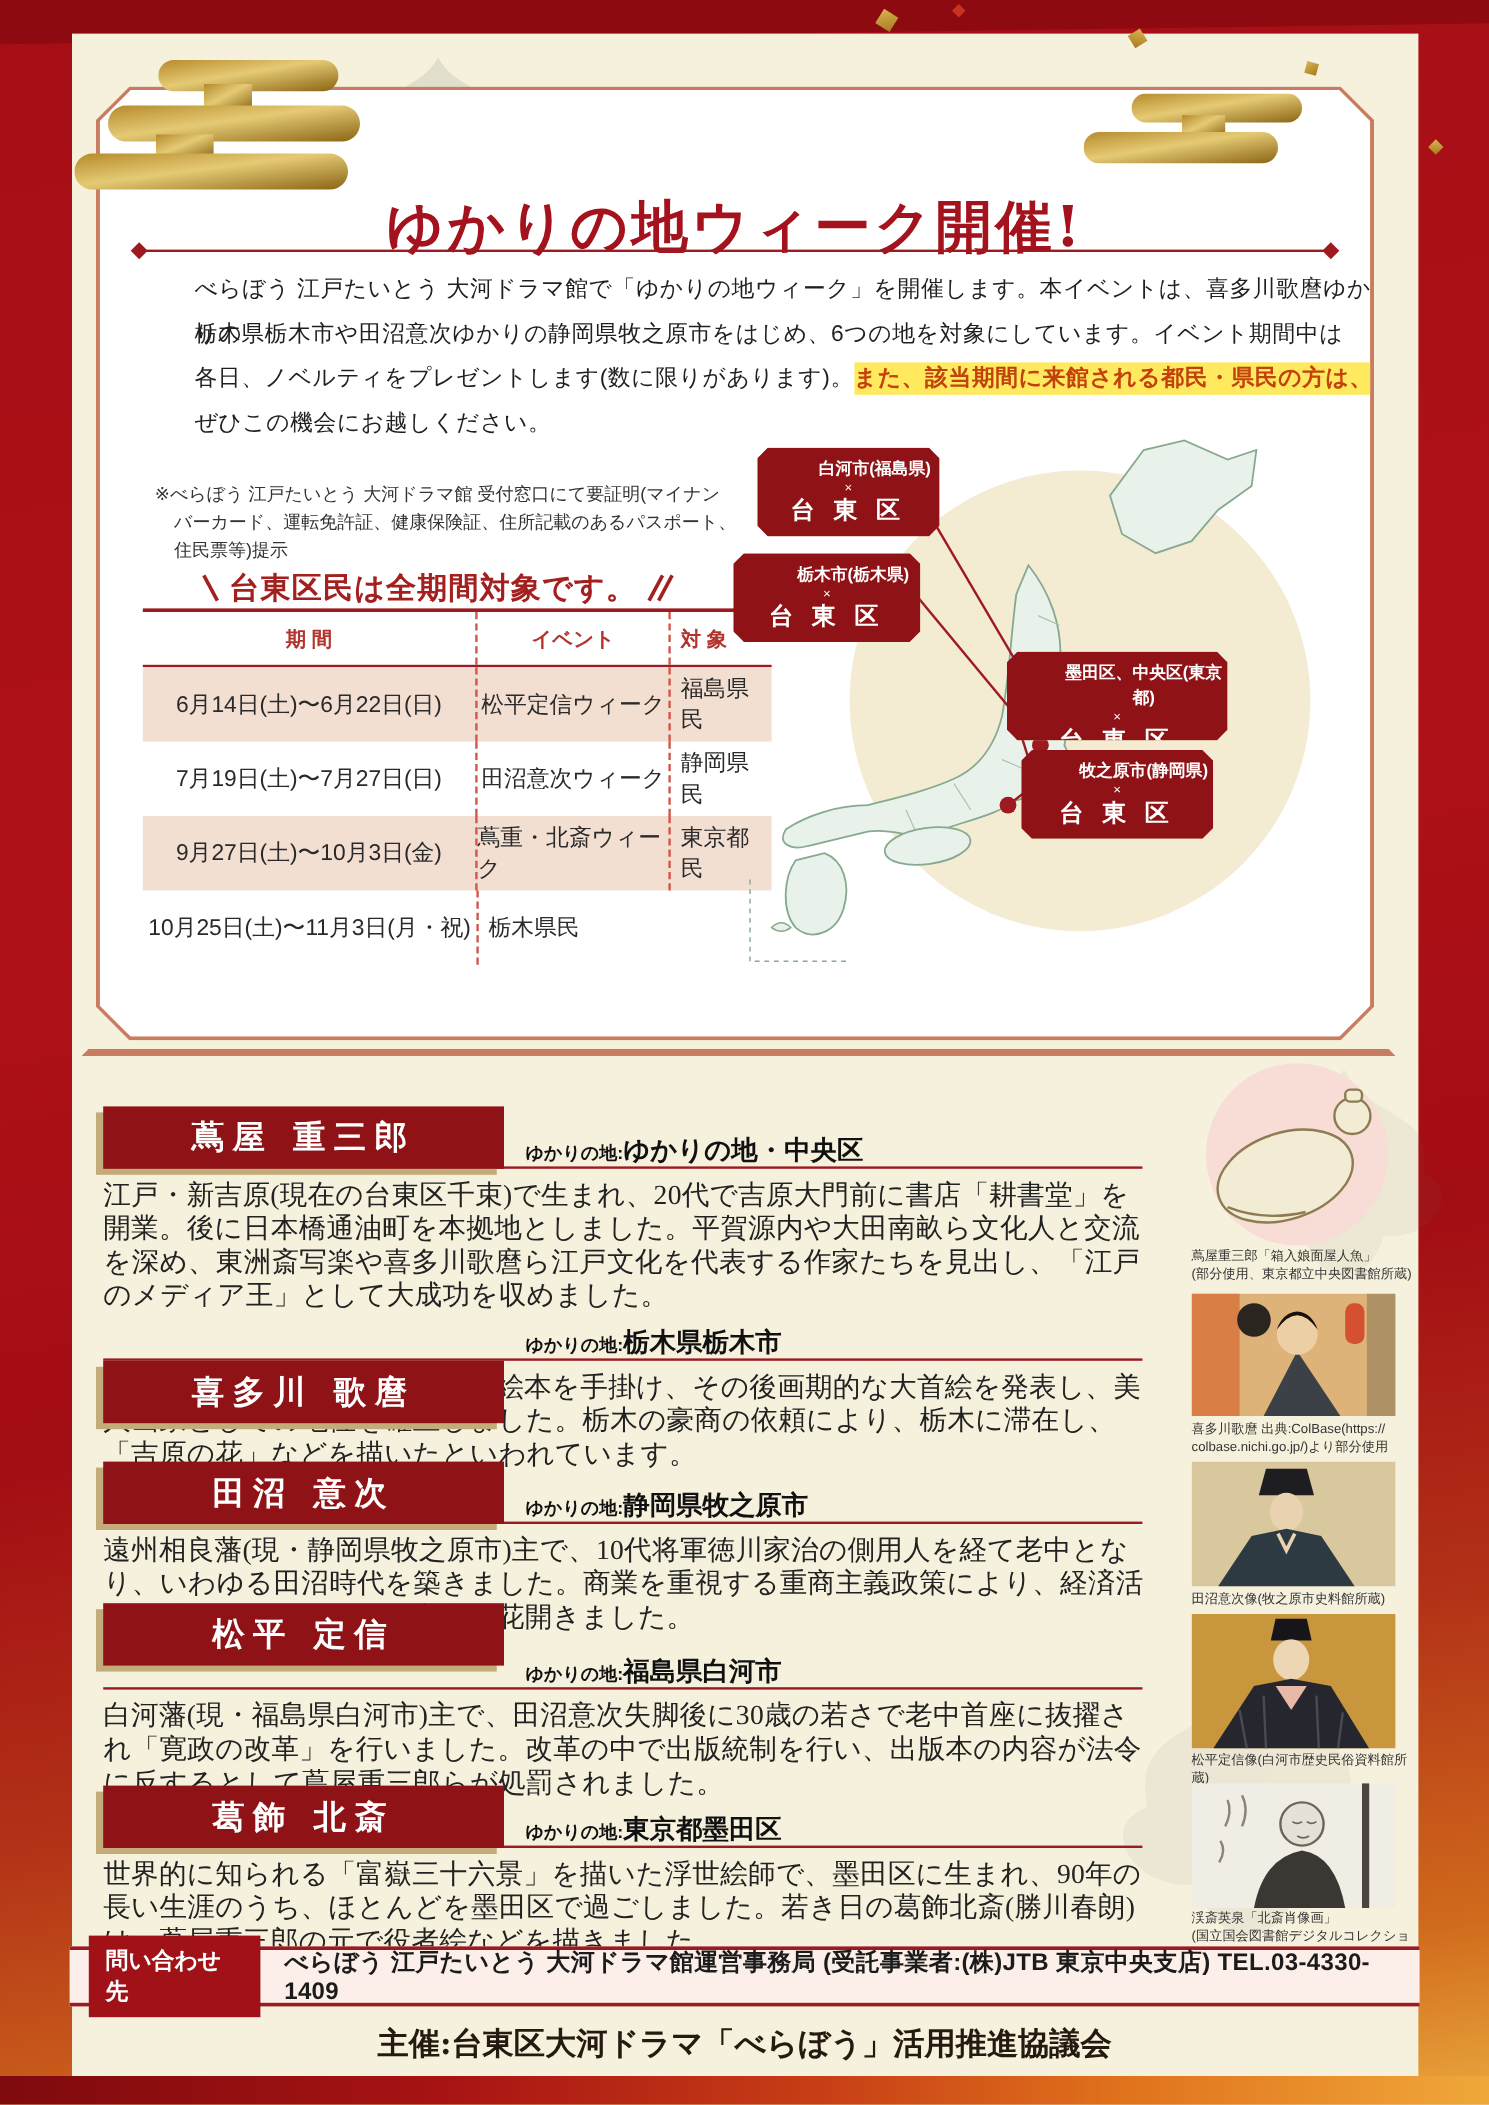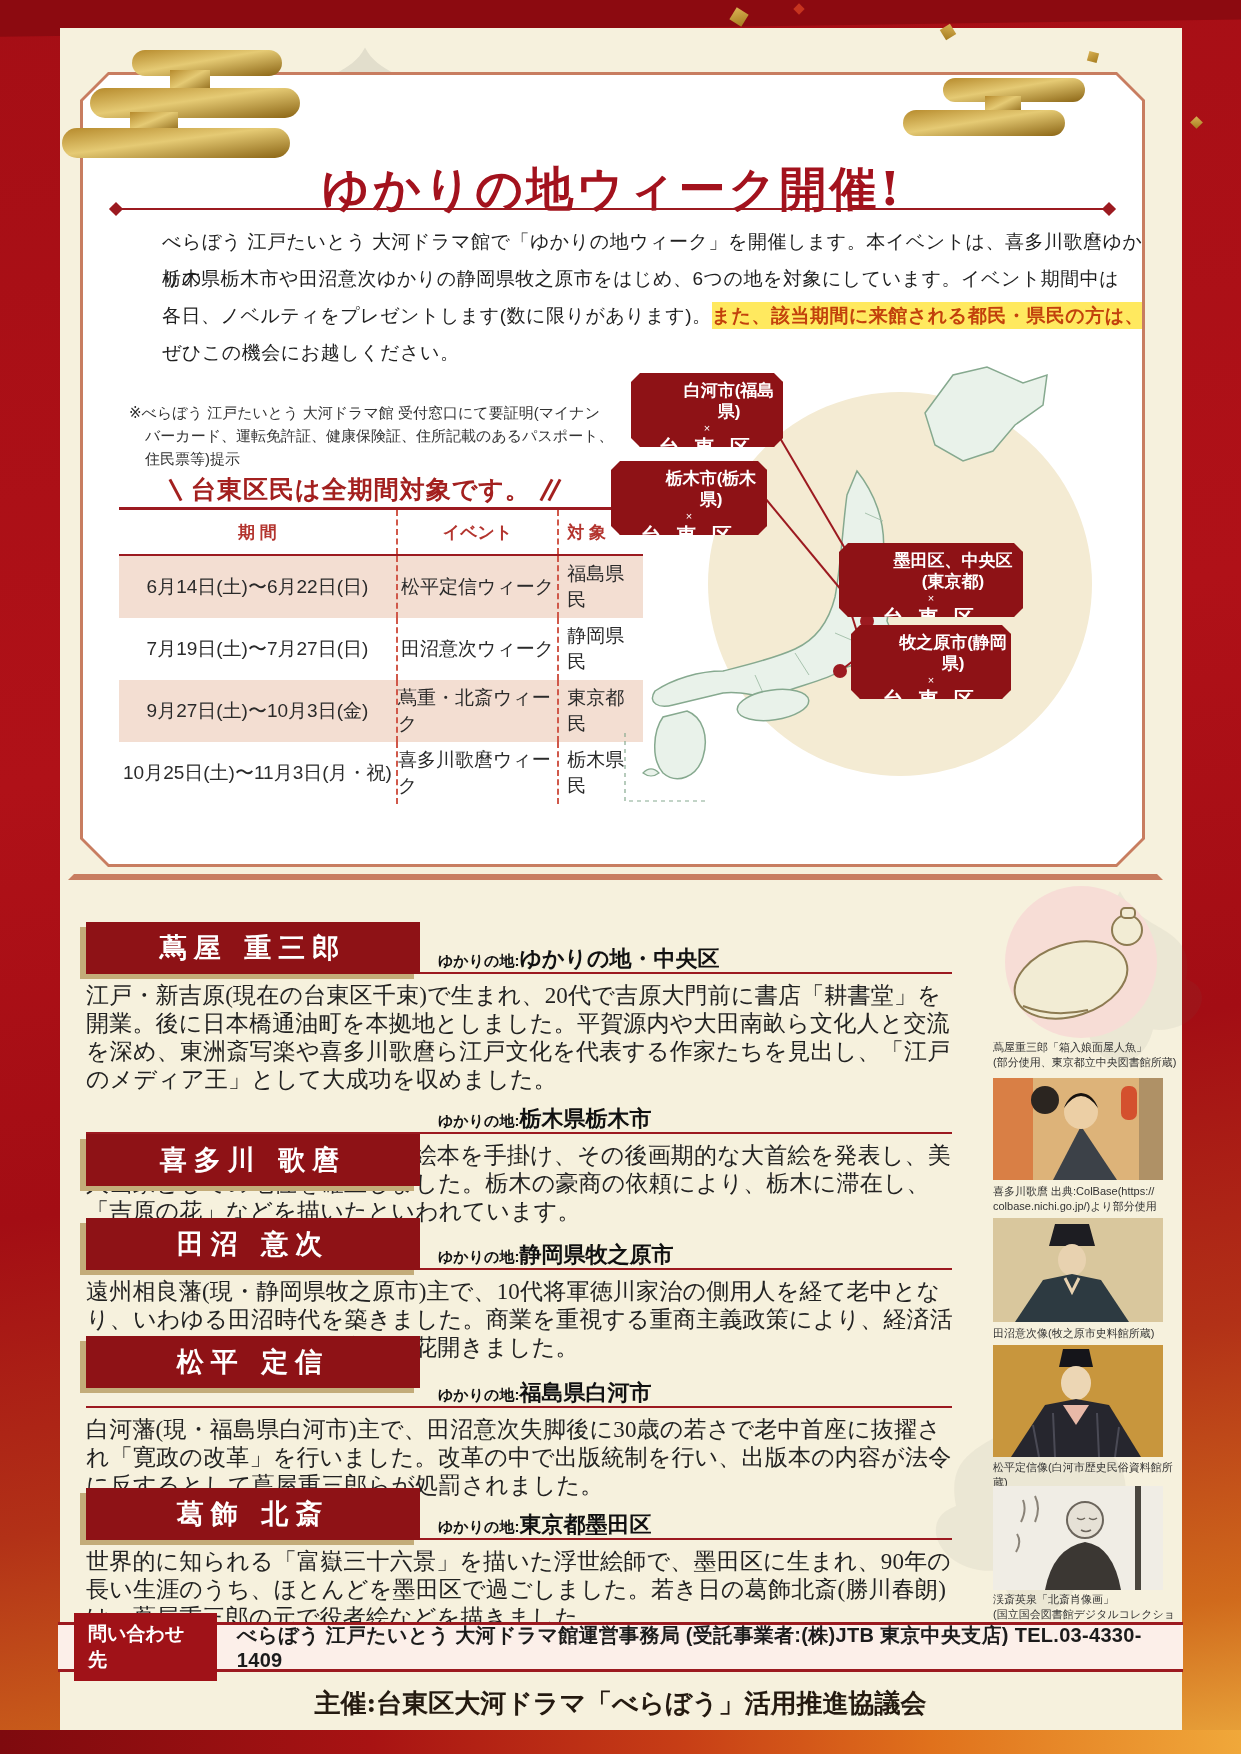--- a/index.html
+++ b/index.html
@@ -42,21 +42,21 @@
   .c1{width:278px;} .c2{width:160px;} .c3{width:86px;}
   .sep{border-left:2px dashed #d0584a;}
   .tdata{height:62px;}
   .tdata.alt{background:#f3ded2;}
   .tc.c3{justify-content:flex-start;padding-left:8px;box-sizing:border-box;}
   
   .mapsvg{position:absolute;left:512px;top:278px;z-index:1;}
   .maplabel{position:absolute;background:#8e1216;color:#fff;text-align:center;z-index:2;
     clip-path:polygon(9px 0,calc(100% - 9px) 0,100% 9px,100% calc(100% - 9px),calc(100% - 9px) 100%,9px 100%,0 calc(100% - 9px),0 9px);
     box-shadow:3px 3px 0 #c2a35f;padding-top:7px;box-sizing:border-box;}
-  .maplabel .pl{font-size:17px;font-weight:bold;line-height:21px;padding-left:44px;}
+  .maplabel .pl{font-size:14px;font-weight:bold;line-height:21px;padding-left:44px;}
   .maplabel .cr{font-size:11px;line-height:13px;}
   .maplabel .wd{font-size:20px;font-weight:bold;letter-spacing:5px;line-height:25px;}
   
   .section-badge{position:absolute;left:86px;width:334px;height:52px;background:#8e1216;color:#fff;
     display:flex;align-items:center;justify-content:center;font-size:27px;font-weight:bold;letter-spacing:7px;
     box-shadow:-6px 5px 0 #c3ac79;z-index:2;}
   .section-place{position:absolute;left:438px;color:#111;z-index:2;}
   .section-place .lab{font-size:15px;font-weight:bold;}
   .section-place .plc{font-size:22px;font-weight:bold;}
   .section-rule{position:absolute;left:86px;width:866px;height:2px;background:#9c1a20;z-index:1;}
@@ -142,21 +142,20 @@
           <div class="tc c2 sep">田沼意次ウィーク</div>
           <div class="tc c3 sep">静岡県民</div>
         </div>
         <div class="trow tdata alt">
           <div class="tc c1">9月27日(土)〜10月3日(金)</div>
           <div class="tc c2 sep">蔦重・北斎ウィーク</div>
           <div class="tc c3 sep">東京都民</div>
         </div>
         <div class="trow tdata">
           <div class="tc c1">10月25日(土)〜11月3日(月・祝)</div>
-          <div class="tc c2 sep">喜多川歌麿ウィーク</div>
           <div class="tc c3 sep">栃木県民</div>
         </div>
       </div>
 
       <svg class="mapsvg" width="545" height="485" viewBox="0 0 545 485">
         <circle cx="305" cy="231" r="192" fill="#f4ebd3"></circle>
 
         <path d="M330,60 L358,22 L392,14 L428,30 L452,22 L448,52 L420,72 L398,98 L368,108 L340,92 Z" fill="#e9f2ea" stroke="#86a98f" stroke-width="1.5"></path>
 
         <path d="M262,118 C278,138 292,168 288,204 C286,238 296,252 292,268 C300,282 292,300 272,308 L252,314 C236,326 206,332 186,340 C170,350 152,336 128,340 L78,352 C64,356 52,350 60,338 C78,326 104,318 128,318 C152,312 178,306 200,296 C222,286 234,268 240,244 C246,212 248,170 252,142 Z" fill="#e9f2ea" stroke="#86a98f" stroke-width="1.5"></path>

